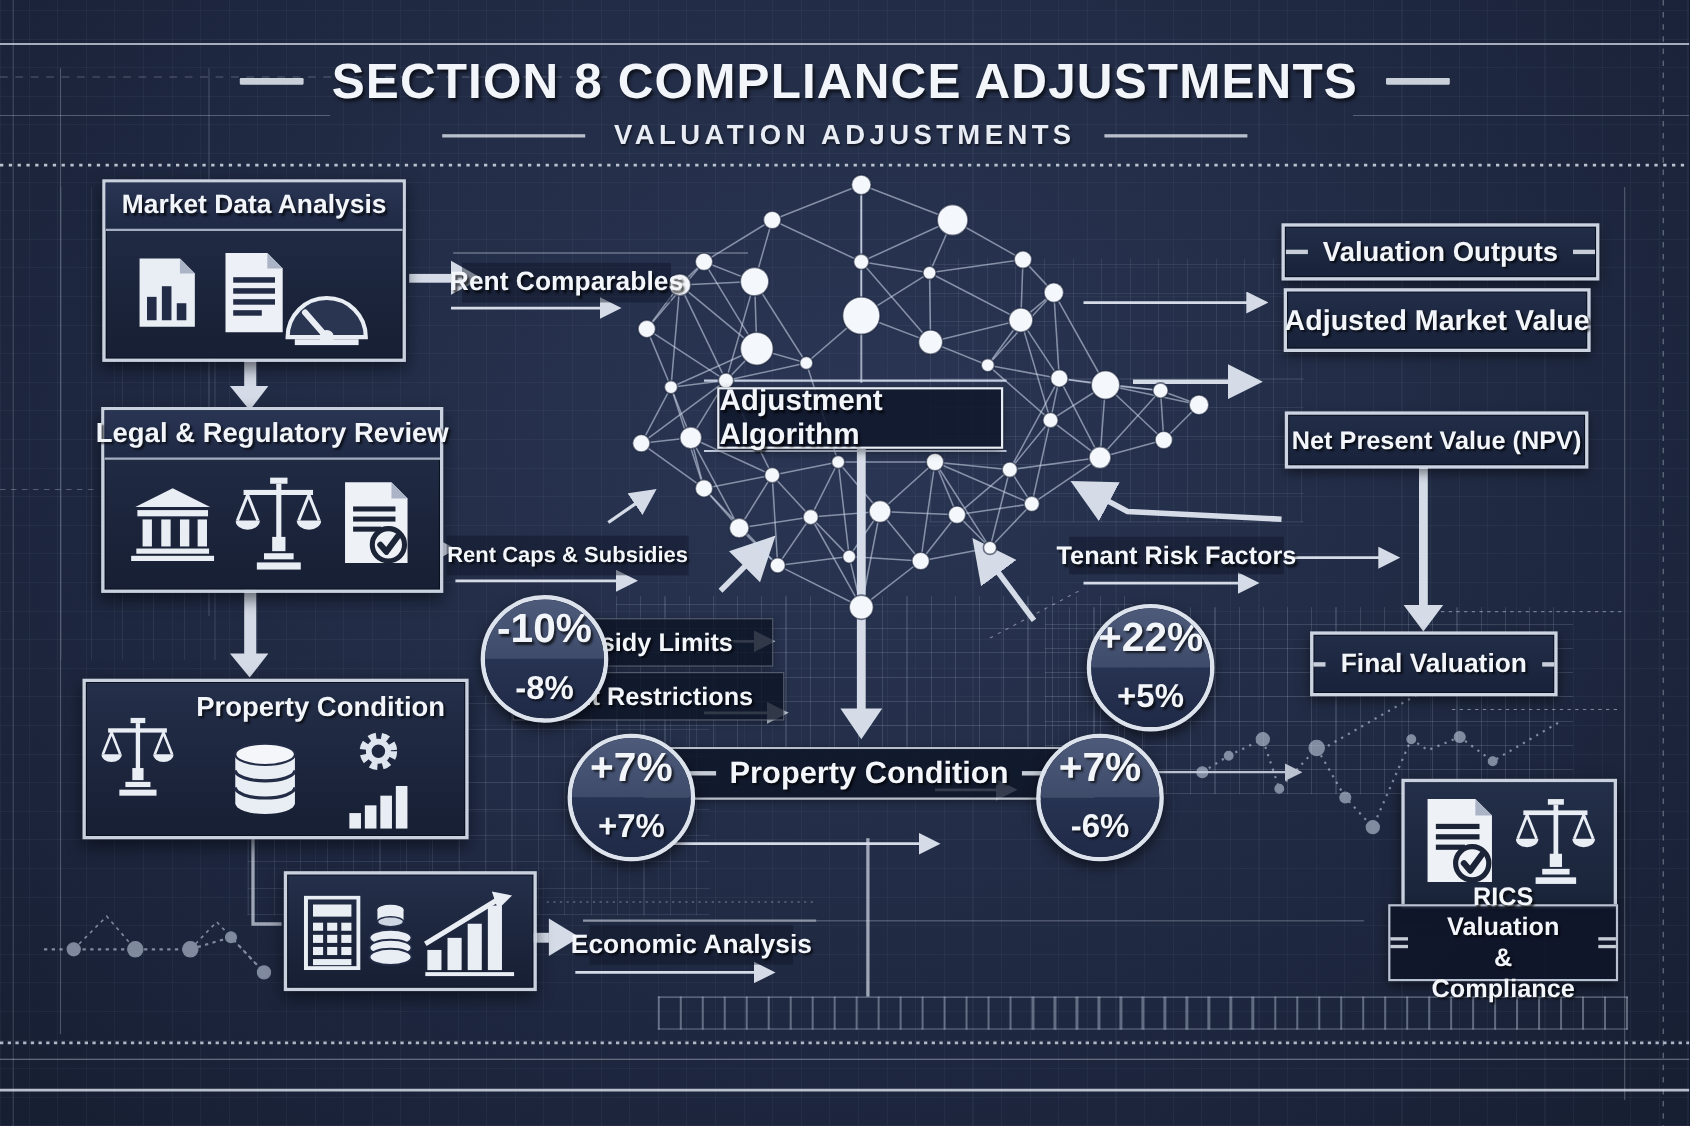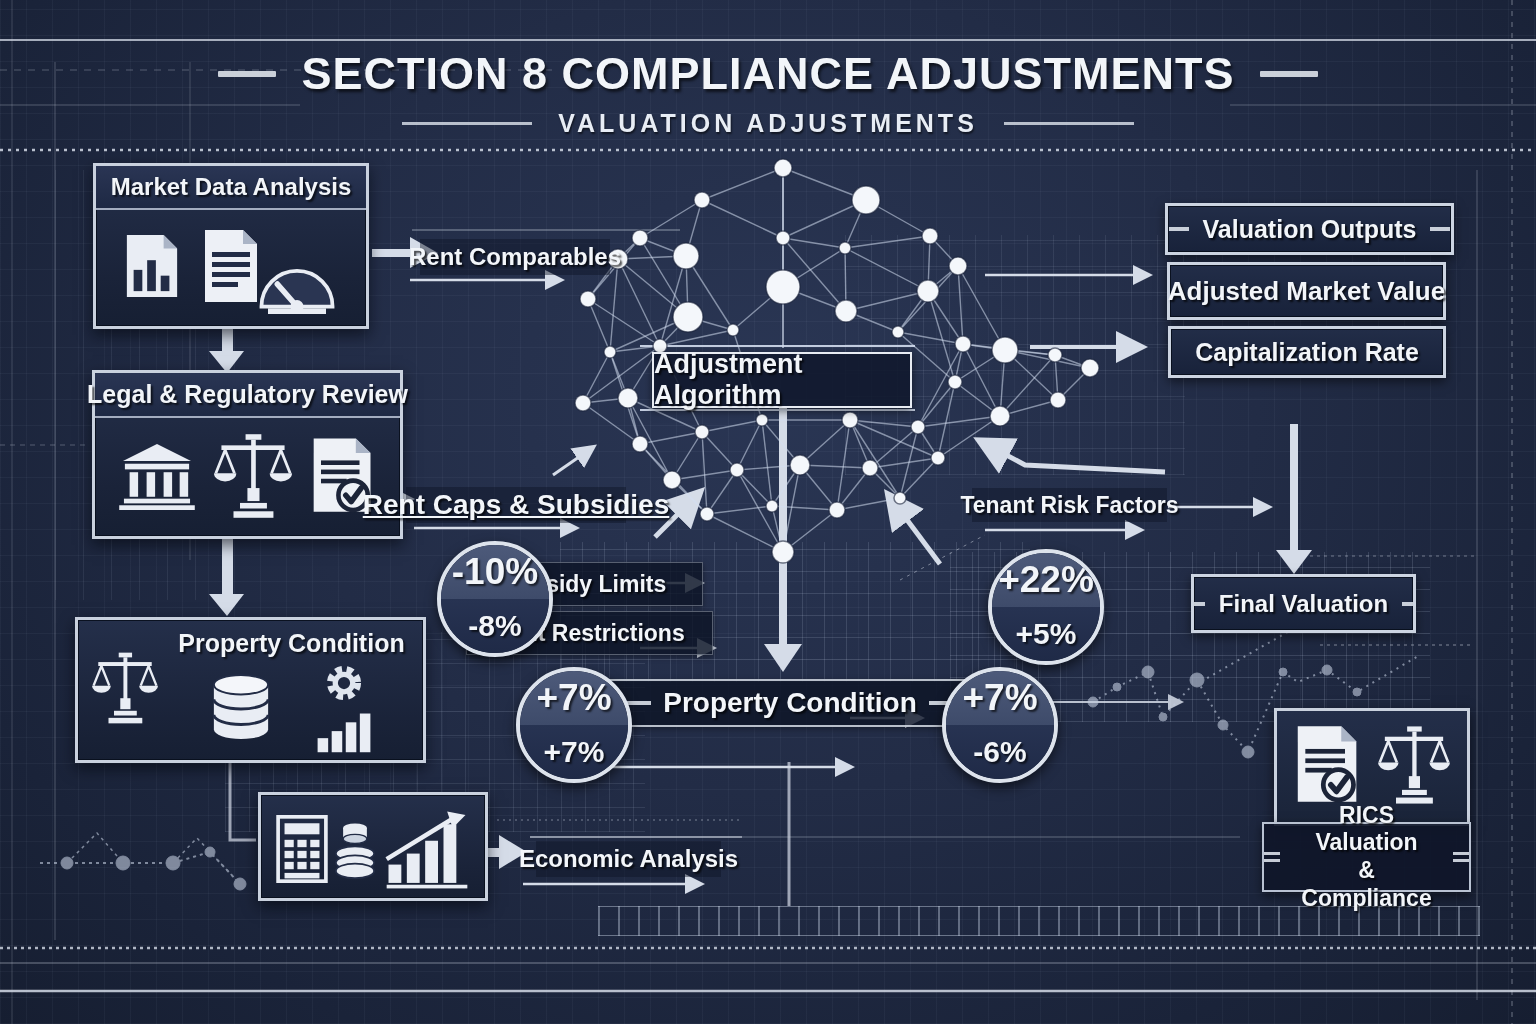--- a/index.html
+++ b/index.html
@@ -559,21 +559,21 @@
           </svg></span>
       <span><svg width="88" height="80">
             <use href="#sym-growth"></use>
           </svg></span>
     </div>
   </div>
 
   <div class="flowbar light" style="left:420px;top:239px;width:190px;height:36px;font-size:24px;">
     <span>Rent Comparables</span>
   </div>
-  <div class="flowbar light" style="left:406px;top:487px;width:220px;height:36px;font-size:28px;text-decoration:underline;">
+  <div class="flowbar light" style="left:406px;top:487px;width:220px;height:36px;font-size:20px;">
     <span>Rent Caps &amp; Subsidies</span>
   </div>
   <div class="flowbar" style="left:466px;top:562px;width:235px;height:42px;font-size:23px;border:1px solid rgba(220,228,240,.35);">
     <span>Subsidy Limits</span>
   </div>
   <div class="flowbar" style="left:466px;top:611px;width:245px;height:42px;font-size:23px;border:1px solid rgba(220,228,240,.35);">
     <span>Rent Restrictions</span>
   </div>
   <div class="flowbar ruled" style="left:585px;top:679px;width:410px;height:44px;font-size:28px;">
     <span class="dashlet" style="width:26px;"></span>
@@ -609,22 +609,22 @@
   </div>
 
   <div class="outbox" style="left:1165px;top:203px;width:283px;height:46px;font-size:25px;">
     <span class="dashlet"></span>
     <span>Valuation Outputs</span>
     <span class="dashlet"></span>
   </div>
   <div class="outbox" style="left:1167px;top:262px;width:273px;height:52px;font-size:26px;">
     <span>Adjusted Market Value</span>
   </div>
-  <div class="outbox" style="left:1168px;top:326px;width:272px;height:46px;font-size:25px;">
-    <span>Capitalization Rate</span>
+  <div class="outbox" style="left:1168px;top:374px;width:270px;height:46px;font-size:23px;">
+    <span>Net Present Value (NPV)</span>
   </div>
   <div class="outbox" style="left:1191px;top:574px;width:219px;height:53px;font-size:24px;">
     <span class="dashlet" style="width:14px;"></span>
     <span>Final Valuation</span>
     <span class="dashlet" style="width:14px;"></span>
   </div>
 
   <div class="rics-icons">
     <span><svg width="68" height="82">
           <use href="#sym-doc-check"></use>

